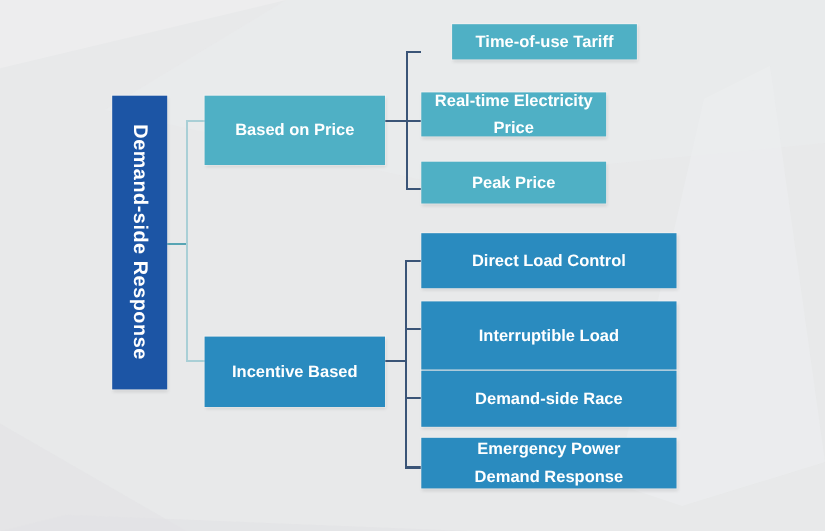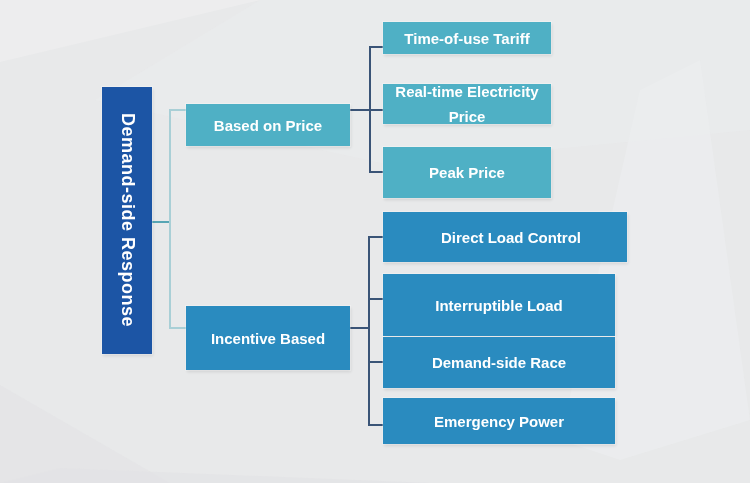--- a/index.html
+++ b/index.html
@@ -38,35 +38,35 @@
     background: var(--root_box, #1c55a5);
     font-size: 18px;
   }
   .root span {
     writing-mode: vertical-rl;
     letter-spacing: 0.5px;
     white-space: nowrap;
   }
 
   .parent { left: 186px; width: 164px; font-size: 15px; }
-  .p-price      { top: 87px;  height: 42px; background: var(--price_box, #4fb0c5); margin-top: 17px; }
+  .p-price      { top: 87px;  height: 63px; background: var(--price_box, #4fb0c5); }
   .p-incentive  { top: 306px; height: 64px; background: var(--incentive_box, #2a8bbf); }
 
   .leaf {
     left: 383px;
     font-size: 15px;
     line-height: 25px;
     flex-direction: column;
   }
   .leaf.teal { width: 168px; background: var(--price_box, #4fb0c5); }
   .leaf.blue { width: 232px; background: var(--incentive_box, #2a8bbf); }
-  .l1 { top: 22px;  height: 32px; }
+  .l1 { top: 22px;  height: 32px; margin-left: 28px; }
   .l2 { top: 84px;  height: 40px; }
-  .l3 { top: 147px; height: 51px; }
-  .l4 { top: 212px; height: 50px; padding-left: 12px; }
+  .l3 { top: 147px; height: 38px; }
+  .l4 { top: 212px; height: 50px; }
   .l5 { top: 274px; height: 62px; text-align: center; }
   .l6 { top: 337px; height: 51px; justify-content: center; }
   .l7 { top: 398px; height: 46px; }
 </style>
 </head>
 <body>
 
 <div class="canvas">
 
   <svg class="bg" aria-hidden="true">
@@ -123,15 +123,16 @@
     <span>Direct Load Control</span>
   </div>
   <div class="node leaf blue l5">
     <span>Interruptible Load</span>
   </div>
   <div class="node leaf blue l6">
     <span>Demand-side Race</span>
   </div>
   <div class="node leaf blue l7">
     <span>Emergency Power</span>
+    <span>Demand Response</span>
   </div>
 
 </div>
 
 </body></html>

